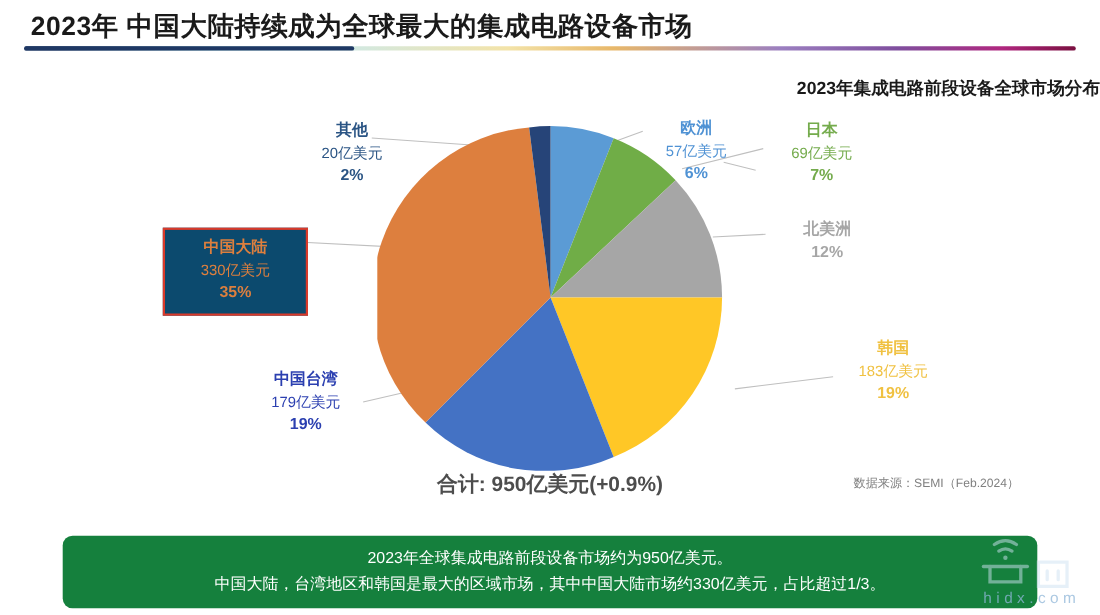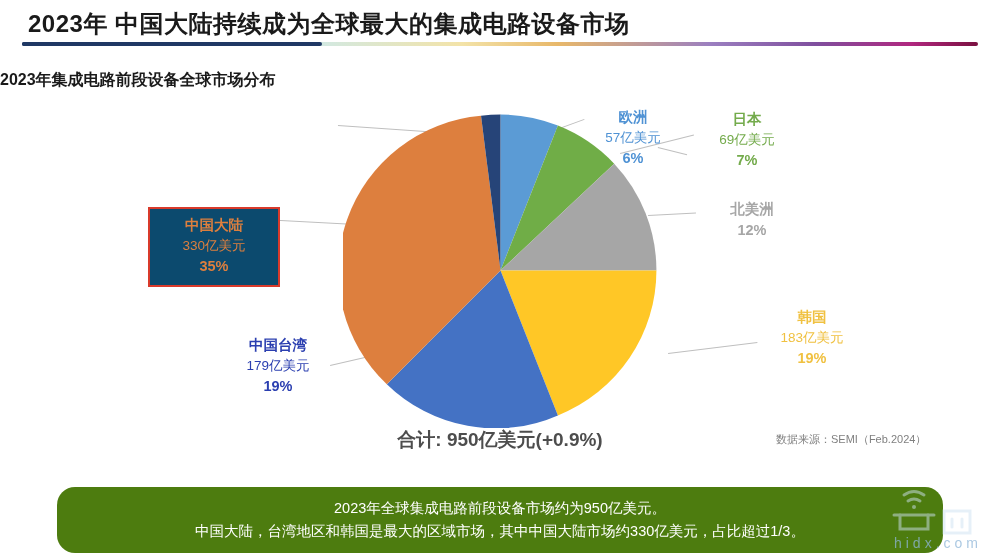--- a/index.html
+++ b/index.html
@@ -27,21 +27,21 @@
       #b0277f 93%, #7a1040 100%);
     border-radius:2px;
   }
   .title-rule:after{
     content:"";position:absolute;left:0;top:0;width:300px;height:4px;
     background:#1f3864;border-radius:2px;
   }
 
   
   .chart-title{
-    position:absolute;left:0;right:0;top:70px;text-align:left;
+    position:absolute;left:0;right:0;top:70px;text-align:right;
     font-size:16px;font-weight:bold;color:#1a1a1a;
   }
   .chart-area{position:absolute;left:0;top:95px;width:1000px;height:360px;}
 
   .pie-wrap{position:absolute;left:343px;top:18px;width:315px;height:315px;}
   .pie-svg{display:block;width:315px;height:315px;}
 
   
   .lbl{position:absolute;text-align:center;line-height:1.45;white-space:nowrap;}
   .lbl .name{font-weight:bold;font-size:14.5px;}
@@ -70,21 +70,21 @@
     font-size:19px;font-weight:bold;color:#4d4d4d;
   }
   .source{
     position:absolute;left:776px;top:432px;
     font-size:11px;color:#808080;white-space:nowrap;
   }
 
   
   .caption{
     position:absolute;left:57px;top:487px;width:886px;height:66px;
-    background:#4d7c0f;border-radius:18px;color:#ffffff;
+    background:#15803d;border-radius:9px;color:#ffffff;
     display:flex;flex-direction:column;align-items:center;justify-content:center;
     font-size:14.5px;line-height:1.62;text-align:center;
   }
   .caption .l1{font-weight:normal;}
   .caption .l2{font-weight:normal;text-align:center;}
 
   
   .wm{position:absolute;right:14px;bottom:12px;width:130px;height:62px;
       opacity:.5;pointer-events:none;}
   .wm-text{position:absolute;right:18px;bottom:8px;
@@ -123,20 +123,25 @@
         <path fill="#ffc726" d="M100,100 L199,100 A99,99 0 0 1 136.45,191.99 Z"></path>
 
         <path fill="#4472c4" d="M100,100 L136.45,191.99 A99,99 0 0 1 27.81,172.19 Z"></path>
 
         <path fill="#dd7f3e" d="M100,100 L27.81,172.19 A99,99 0 0 1 87.63,1.78 Z"></path>
 
         <path fill="#264478" d="M100,100 L87.63,1.78 A99,99 0 0 1 100,1 Z"></path>
       </svg>
     </div>
 
+    <div class="lbl lbl-other">
+      <div class="name">其他</div>
+      <div class="val">20亿美元</div>
+      <div class="pct">2%</div>
+    </div>
 
     <div class="lbl lbl-europe">
       <div class="name">欧洲</div>
       <div class="val">57亿美元</div>
       <div class="pct">6%</div>
     </div>
 
     <div class="lbl lbl-japan">
       <div class="name">日本</div>
       <div class="val">69亿美元</div>

